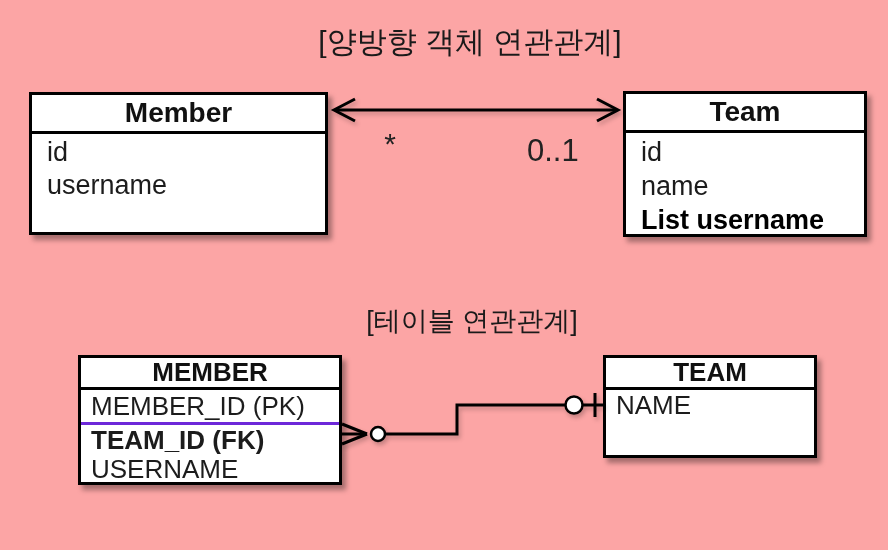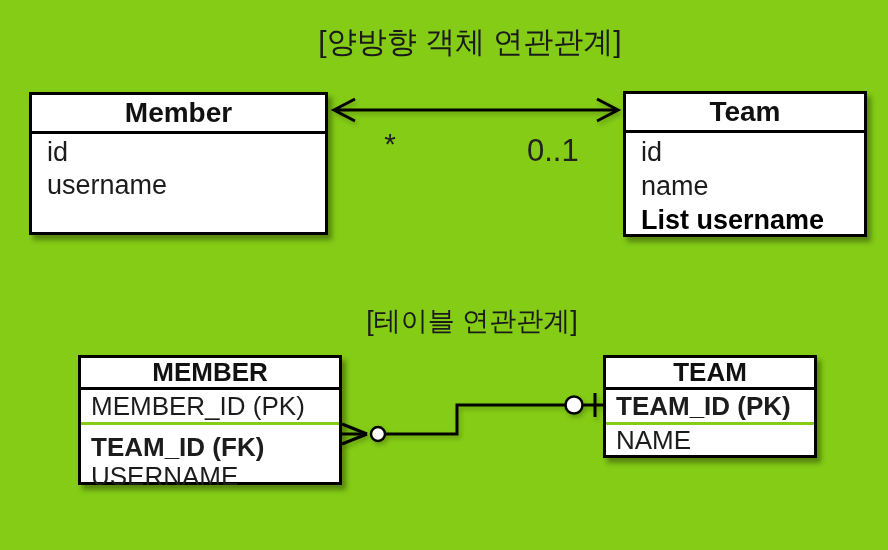--- a/index.html
+++ b/index.html
@@ -1,19 +1,19 @@
 <!DOCTYPE html>
 <html><head>
 <meta charset="utf-8">
 <style>
   * { margin: 0; padding: 0; box-sizing: border-box; }
   html, body { width: 888px; height: 550px; background: #ffffff; overflow: hidden; }
   body { font-family: "Liberation Sans", "DejaVu Sans", sans-serif; color: #111; }
 
-  .canvas { position: relative; width: 888px; height: 550px; background: #84cc16; }
+  .canvas { position: relative; width: 888px; height: 550px; background: #fca5a5; }
 
   .diagram-title {
     position: absolute; left: 0; width: 888px; text-align: center;
     color: #1a1a1a; transform: translateX(26px); letter-spacing: 0px;
   }
   .title-object { top: 22px; font-size: 30px; }
   .title-table  { top: 303px; font-size: 27px; transform: translateX(28px); }
 
   
   .uml-box {
@@ -40,26 +40,26 @@
   
   .db-table {
     position: absolute; background: #fff; border: 3px solid #000;
     box-shadow: 4px 5px 5px rgba(0,0,0,0.35);
   }
   .db-header {
     text-align: center; font-weight: bold; font-size: 26px;
     border-bottom: 3px solid #000;
   }
   .db-row { padding-left: 10px; font-size: 26px; white-space: nowrap; color: #1c1c1c; }
-  .db-row.divided { border-bottom: 3px solid #84cc16; }
+  .db-row.divided { border-bottom: 3px solid #6d28d9; }
 
   .member-table { left: 78px; top: 355px; width: 264px; height: 130px; }
   .member-table .db-header { height: 32px; line-height: 29px; }
   .member-table .row-pk { height: 35px; line-height: 32px; }
-  .member-table .row-fk { line-height: 30px; padding-top: 7px; }
+  .member-table .row-fk { line-height: 30px; padding-top: 0; }
   .member-table .row-username { line-height: 29px; }
 
   .team-table { left: 603px; top: 355px; width: 214px; height: 103px; }
   .team-table .db-header { height: 32px; line-height: 29px; }
   .team-table .row-pk { height: 35px; line-height: 32px; }
   .team-table .row-name { line-height: 30px; }
 
   
   .overlay {
     position: absolute; left: 0; top: 0; width: 888px; height: 550px;
@@ -99,21 +99,20 @@
 
   <div class="db-table member-table">
     <div class="db-header">MEMBER</div>
     <div class="db-row divided row-pk">MEMBER_ID (PK)</div>
     <div class="db-row bold row-fk">TEAM_ID (FK)</div>
     <div class="db-row row-username">USERNAME</div>
   </div>
 
   <div class="db-table team-table">
     <div class="db-header">TEAM</div>
-    <div class="db-row divided bold row-pk">TEAM_ID (PK)</div>
     <div class="db-row row-name">NAME</div>
   </div>
 
   <svg class="overlay" viewBox="0 0 888 550" xmlns="http://www.w3.org/2000/svg">
 
     <g stroke="#000" stroke-width="3" fill="none">
       <line x1="336" y1="110" x2="616" y2="110"></line>
       <polyline points="355,99 334,110 355,121"></polyline>
       <polyline points="597,99 618,110 597,121"></polyline>
     </g>

